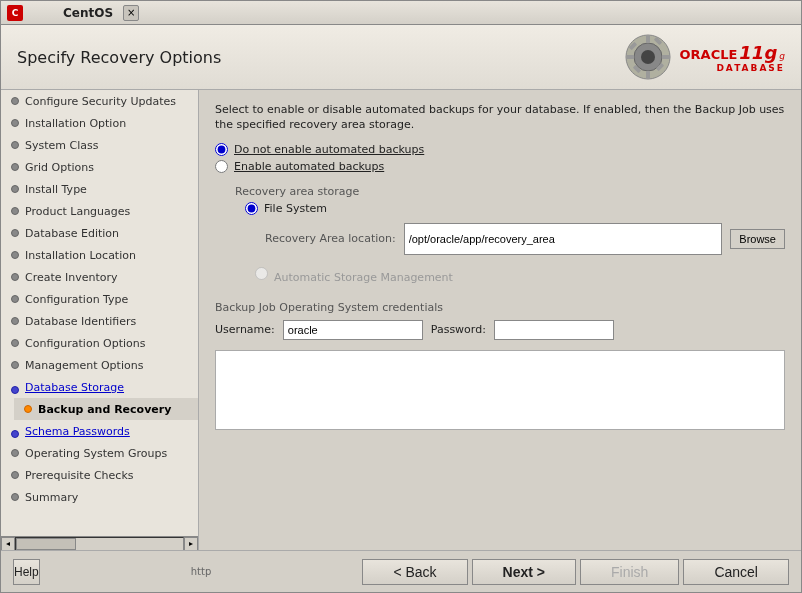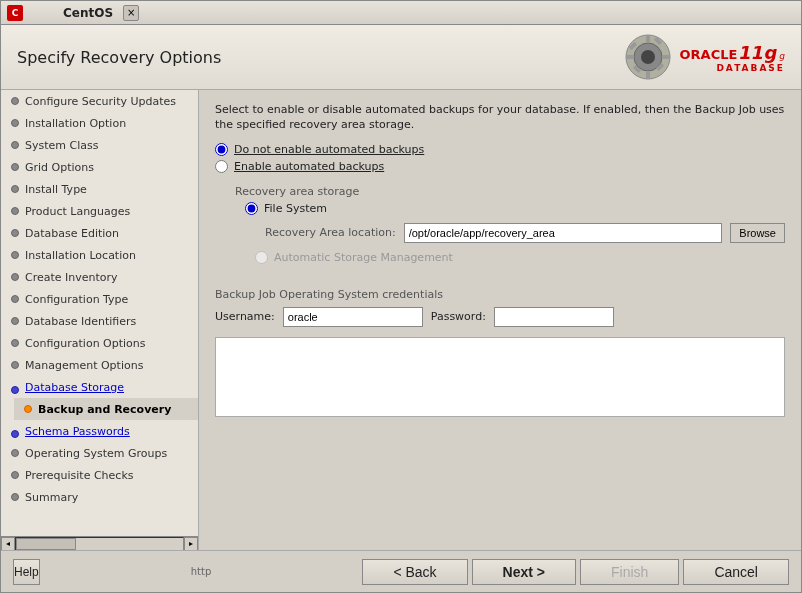--- a/index.html
+++ b/index.html
@@ -54,27 +54,27 @@
 
     .indented-section { margin-left: 20px; }
     .section-label { font-size: 11px; color: #555; margin: 8px 0 4px 0; }
 
     .storage-options { display: flex; flex-direction: column; gap: 4px; margin-left: 10px; }
     .file-system-option { display: flex; align-items: center; gap: 6px; }
     .file-system-option label { font-size: 11px; color: #222; }
 
     .recovery-location-row { display: flex; align-items: center; gap: 8px; margin: 4px 0 4px 20px; }
     .recovery-location-label { font-size: 11px; color: #555; white-space: nowrap; }
-    .recovery-location-input { flex: 1; height: 20px; border: 1px solid #888; background: white; padding: 2px 4px; font-size: 11px; }
+    .recovery-location-input { flex: 1; height: 32px; border: 1px solid #888; background: white; padding: 2px 4px; font-size: 11px; }
     .browse-btn { height: 20px; padding: 0 8px; background: #d4d0c8; border: 1px solid #888; font-size: 11px; cursor: pointer; }
 
     .asm-option { display: flex; align-items: center; gap: 6px; margin-left: 10px; }
     .asm-option label { font-size: 11px; color: #999; }
 
-    .credentials-section { margin-top: 20px; }
+    .credentials-section { margin-top: 13px; }
     .credentials-label { font-size: 11px; color: #555; margin-bottom: 6px; }
     .credentials-row { display: flex; align-items: center; gap: 8px; }
     .cred-label { font-size: 11px; color: #222; white-space: nowrap; }
     .cred-input { height: 20px; border: 1px solid #888; background: white; padding: 2px 4px; font-size: 11px; }
     .cred-input.username { width: 140px; }
     .cred-input.password { width: 120px; }
 
     .bottom-text-area { 
       margin-top: 10px; background: white; border: 1px solid #aaa; 
       height: 80px; font-size: 11px; color: #555; padding: 4px;
@@ -262,21 +262,21 @@
             </div>
 
             <div class="recovery-location-row">
               <span class="recovery-location-label">Recovery Area location:</span>
               <input type="text" class="recovery-location-input" value="/opt/oracle/app/recovery_area" style="">
               <button class="browse-btn">Browse</button>
             </div>
 
             <div class="asm-option">
               <input type="radio" name="storage" id="asm" disabled="" style="">
-              <label for="asm" style="color:#999;">Automatic Storage Management</label>
+              <label for="asm" style="color:#999;margin-top:8px;">Automatic Storage Management</label>
             </div>
           </div>
         </div>
 
         <div class="credentials-section">
           <div class="credentials-label">Backup Job Operating System credentials</div>
           <div class="credentials-row">
             <span class="cred-label">Username:</span>
             <input type="text" class="cred-input username" value="oracle" style="">
             <span class="cred-label">Password:</span>

